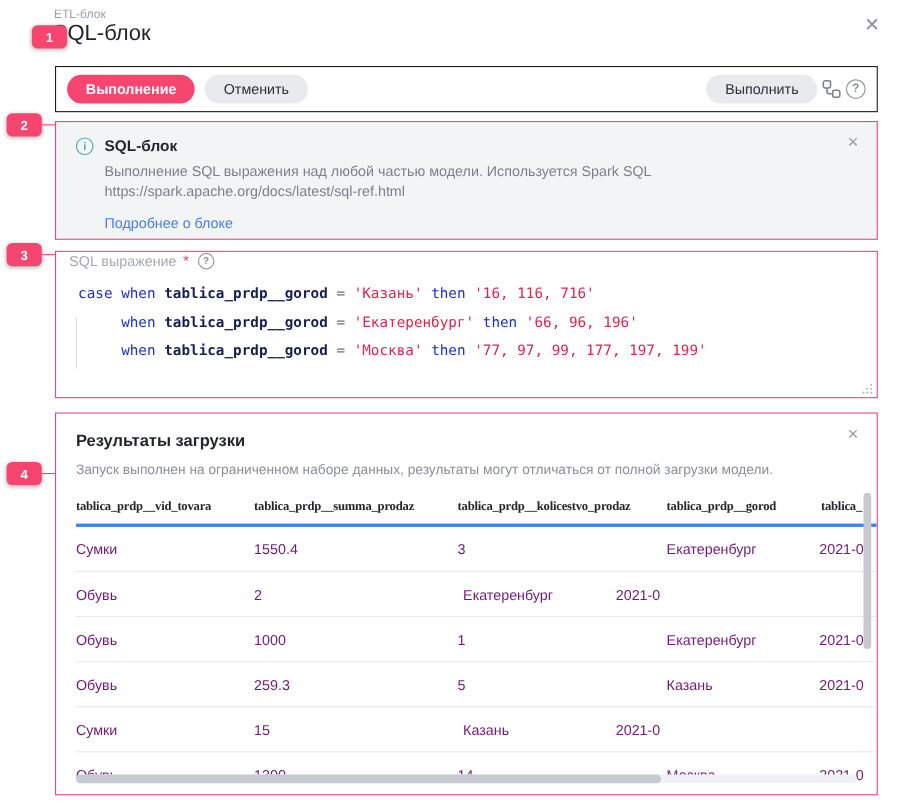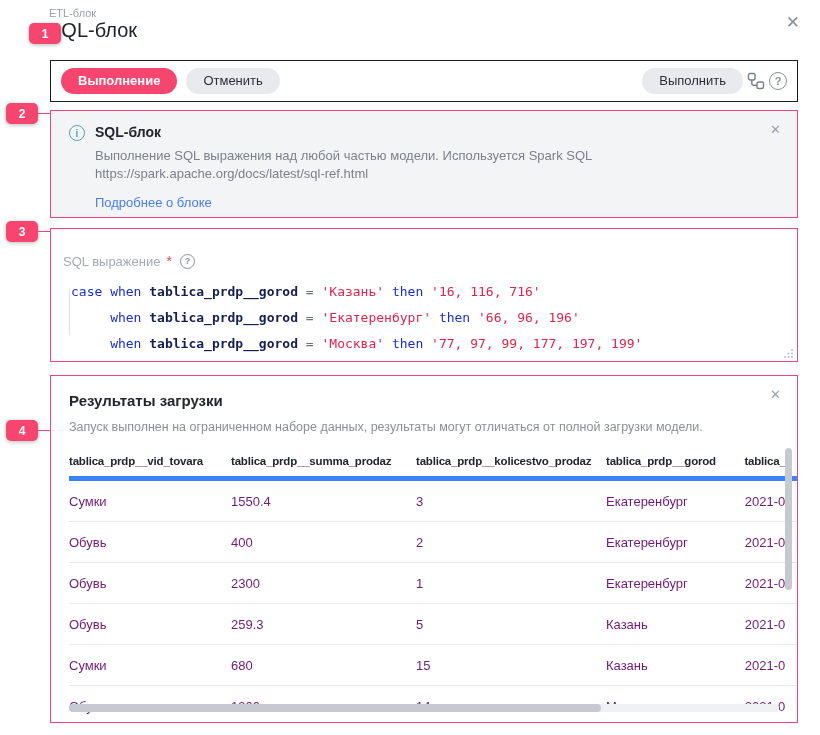--- a/index.html
+++ b/index.html
@@ -89,21 +89,21 @@
   }
   .info-title { font-size: 14px; font-weight: 700; color: #23262d; }
   .info-desc  { margin-top: 7px; font-size: 13px; color: #7b818c; line-height: 1.42; }
   .info-link  { margin-top: 11px; display: inline-block; font-size: 13px; color: var(--link); cursor: pointer; text-decoration: none; }
   .panel-close {
     position: absolute; right: 16px; top: 12px;
     font-size: 13px; color: #9aa0aa; cursor: pointer; line-height: 1;
   }
 
   
-  .box-sql { padding: 24px 10px; }
+  .box-sql { padding: 0 10px; }
   .sql-label-row { display: flex; align-items: center; gap: 5px; font-size: 13px; color: #a4a9b3; padding-left: 2px; }
   .required { color: #e5484d; font-size: 14px; margin-left: 1px; margin-right: 3px; }
   .sql-code {
     margin: 10px 0 0 10px;
     font-family: "DejaVu Sans Mono", monospace;
     font-size: 13px; line-height: 26px; white-space: pre; cursor: text;
   }
   .tok-kw  { color: var(--kw); }
   .tok-id  { color: var(--ident); font-weight: 700; }
   .tok-op  { color: #6b7280; }
@@ -111,21 +111,21 @@
   .tok-pl  { color: #2b2f38; }
   .indent-guide { position: absolute; left: 18px; top: 60px; width: 1px; height: 46px; background: #dcdee3; }
   .resize-handle { position: absolute; right: 3px; bottom: 2px; cursor: nwse-resize; line-height: 0; }
 
   
   .box-results { padding: 16px 18px; }
   .results-title { font-size: 15px; font-weight: 700; color: #23262d; }
   .results-subtitle { margin-top: 11px; font-size: 12.5px; color: #8a8f99; }
   .table { margin-top: 12px; width: 728px; overflow: hidden; }
   .trow { display: flex; height: 40px; align-items: center; border-bottom: 1px solid #e8e9ed; font-size: 13px; color: #701a75; }
-  .trow.thead { height: 30px; font-size: 11.5px; font-weight: 700; color: #23262d; letter-spacing: -0.2px; border-bottom: 5px solid #3b82f6; }
+  .trow.thead { height: 30px; font-size: 11.5px; font-weight: 700; color: #23262d; letter-spacing: -0.2px; border-bottom: 3px solid #3b82f6; font-family: Liberation Serif, serif; }
   .tcell { flex: none; padding-right: 8px; white-space: nowrap; overflow: hidden; box-sizing: border-box; }
   .c0 { width: 162px; } .c1 { width: 185px; } .c2 { width: 190px; } .c3 { width: 135px; } .c4 { width: 56px; text-align: center; }
   .vscroll {
     position: absolute; right: 5px; top: 72px; width: 7px; height: 142px;
     background: #c6c9cf; border-radius: 4px; cursor: pointer;
   }
   .hscroll-track {
     position: absolute; left: 18px; bottom: 10px; width: 710px; height: 8px;
     border-radius: 4px; background: #f0f1f4; cursor: pointer;
   }
@@ -213,42 +213,40 @@
       <div>
           <div class="trow">
             <div class="tcell c0">Сумки</div>
             <div class="tcell c1">1550.4</div>
             <div class="tcell c2">3</div>
             <div class="tcell c3">Екатеренбург</div>
             <div class="tcell c4">2021-0</div>
           </div>
           <div class="trow">
             <div class="tcell c0">Обувь</div>
-            <div class="tcell c1">400</div>
             <div class="tcell c2">2</div>
             <div class="tcell c3">Екатеренбург</div>
             <div class="tcell c4">2021-0</div>
           </div>
           <div class="trow">
             <div class="tcell c0">Обувь</div>
-            <div class="tcell c1">2300</div>
+            <div class="tcell c1">1000</div>
             <div class="tcell c2">1</div>
             <div class="tcell c3">Екатеренбург</div>
             <div class="tcell c4">2021-0</div>
           </div>
           <div class="trow">
             <div class="tcell c0">Обувь</div>
             <div class="tcell c1">259.3</div>
             <div class="tcell c2">5</div>
             <div class="tcell c3">Казань</div>
             <div class="tcell c4">2021-0</div>
           </div>
           <div class="trow">
             <div class="tcell c0">Сумки</div>
-            <div class="tcell c1">680</div>
             <div class="tcell c2">15</div>
             <div class="tcell c3">Казань</div>
             <div class="tcell c4">2021-0</div>
           </div>
           <div class="trow">
             <div class="tcell c0">Обувь</div>
             <div class="tcell c1">1300</div>
             <div class="tcell c2">14</div>
             <div class="tcell c3">Москва</div>
             <div class="tcell c4">2021-0</div>

